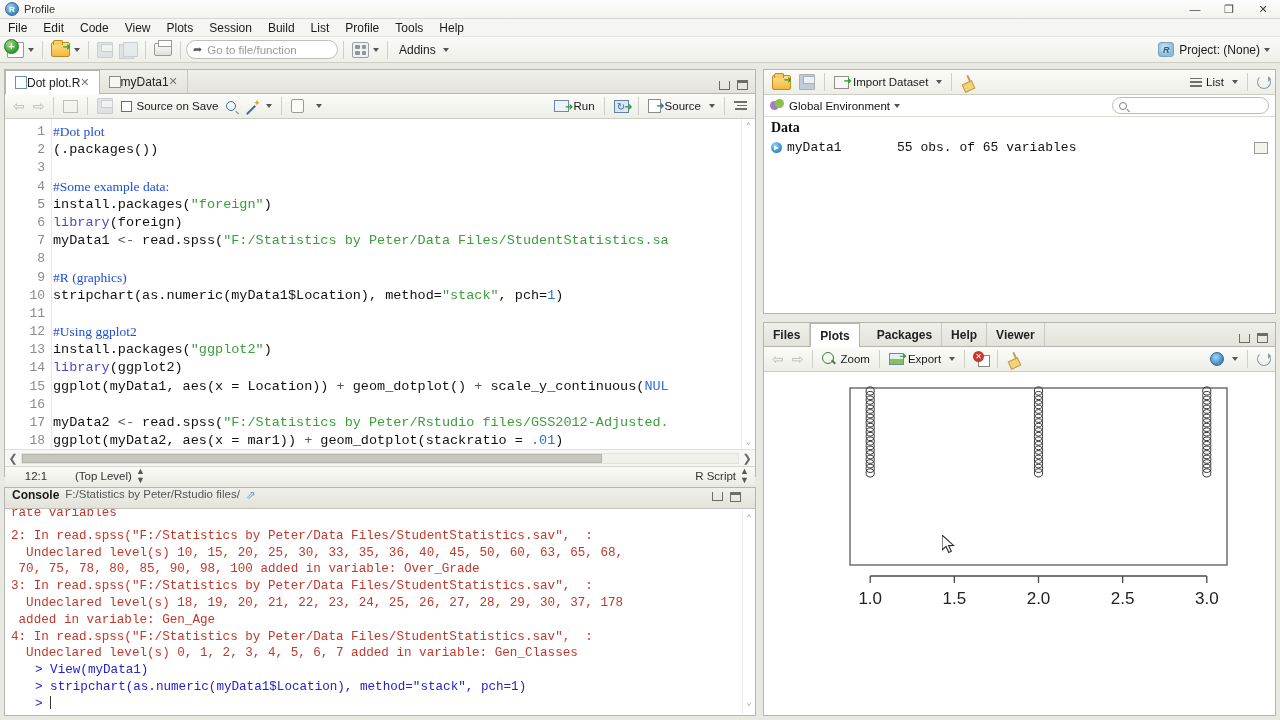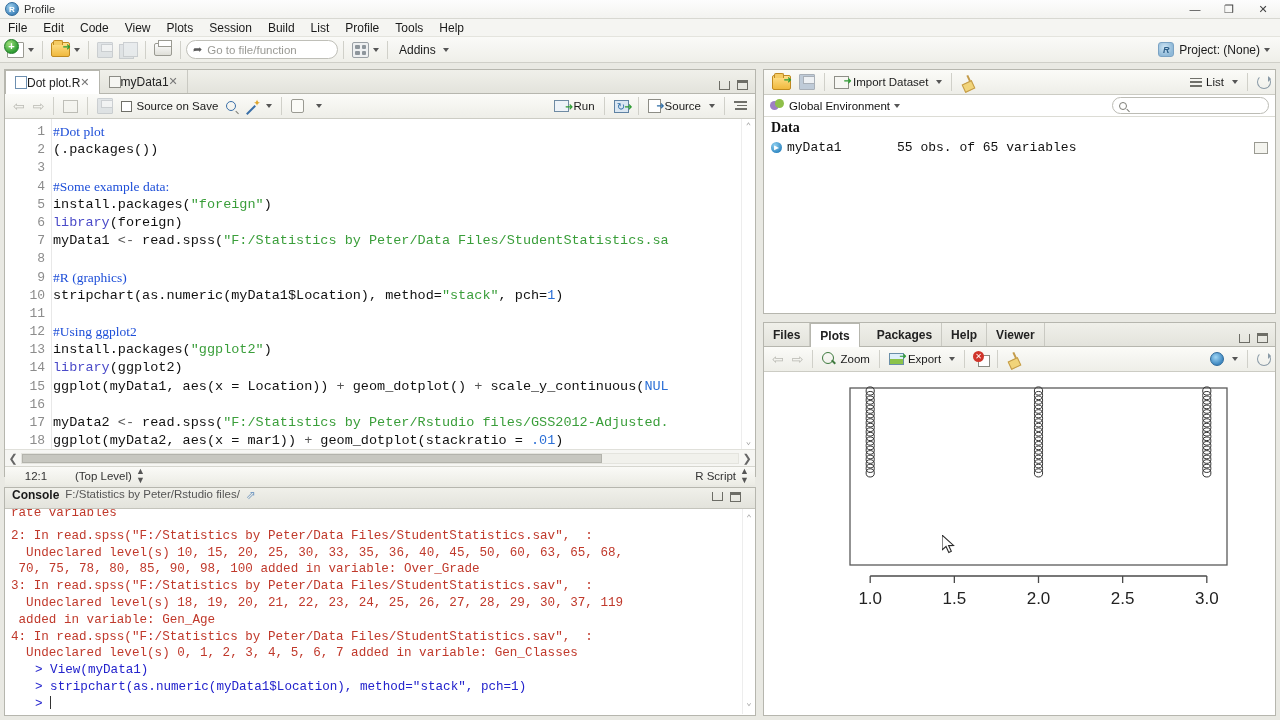--- a/index.html
+++ b/index.html
@@ -484,21 +484,21 @@
         <span class="mini"></span>
         <span class="maxi"></span>
       </div>
     </div>
     <div class="console-body" id="consolebody">
         <div class="cerr cpartial">rate variables</div>
         <div class="cerr">2: In read.spss("F:/Statistics by Peter/Data Files/StudentStatistics.sav",  :</div>
         <div class="cerr">  Undeclared level(s) 10, 15, 20, 25, 30, 33, 35, 36, 40, 45, 50, 60, 63, 65, 68,</div>
         <div class="cerr"> 70, 75, 78, 80, 85, 90, 98, 100 added in variable: Over_Grade</div>
         <div class="cerr">3: In read.spss("F:/Statistics by Peter/Data Files/StudentStatistics.sav",  :</div>
-        <div class="cerr">  Undeclared level(s) 18, 19, 20, 21, 22, 23, 24, 25, 26, 27, 28, 29, 30, 37, 119</div>
+        <div class="cerr">  Undeclared level(s) 18, 19, 20, 21, 22, 23, 24, 25, 26, 27, 28, 29, 30, 37, 178</div>
         <div class="cerr"> added in variable: Gen_Age</div>
         <div class="cerr">4: In read.spss("F:/Statistics by Peter/Data Files/StudentStatistics.sav",  :</div>
         <div class="cerr">  Undeclared level(s) 0, 1, 2, 3, 4, 5, 6, 7 added in variable: Gen_Classes</div>
         <div class="cin">&gt; View(myData1)</div>
         <div class="cin">&gt; stripchart(as.numeric(myData1$Location), method="stack", pch=1)</div>
         <div class="cin">&gt; <span class="caret-blink"></span></div>
         <div class="cscroll"><span>⌃</span><span>⌄</span></div>
       </div>
   </div>
 

